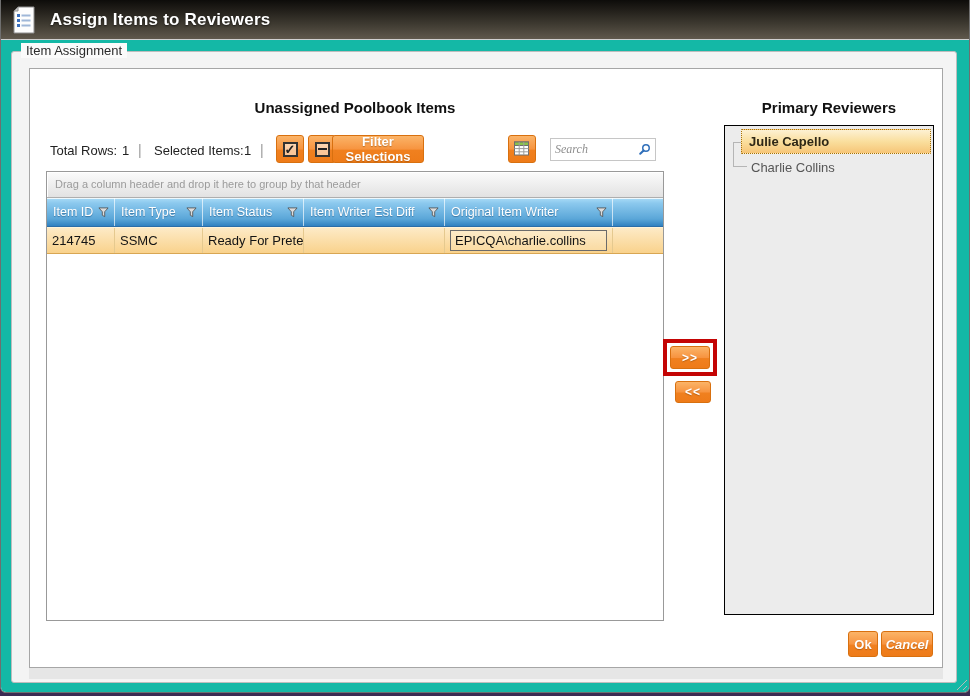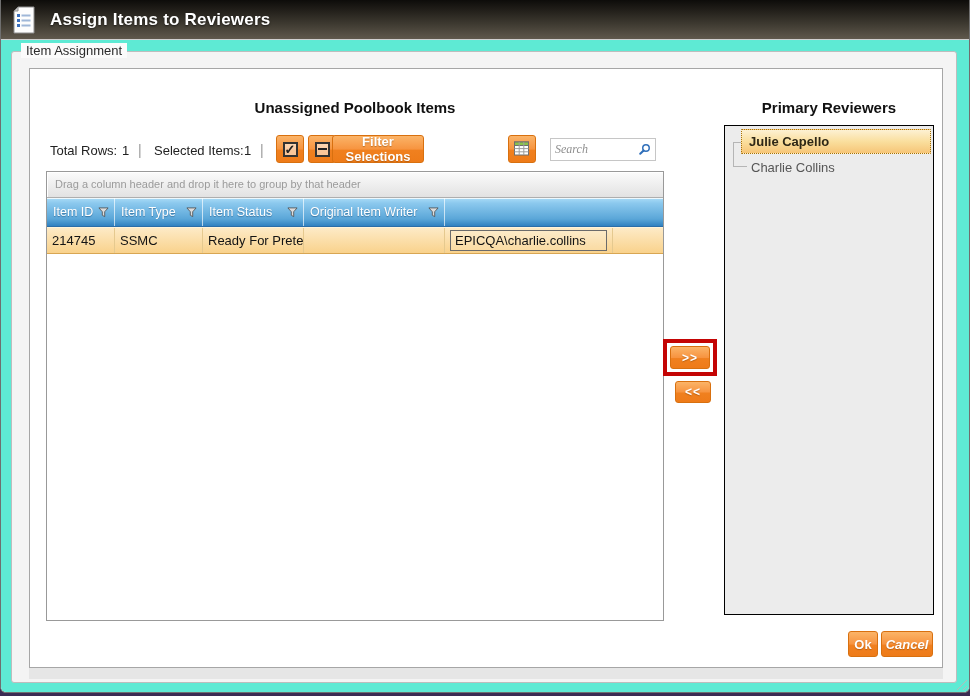--- a/index.html
+++ b/index.html
@@ -22,21 +22,21 @@
     background:linear-gradient(180deg,#0d0c0a 0%, #211e19 25%, #3d3930 60%, #5f584c 100%);
     border-bottom:1px solid #cfcfcf;
     display:flex; align-items:center;
   }
   .title-icon { margin-left:11px; width:24px; height:28px; display:inline-flex; }
   .title-text {
     margin-left:14px; color:#ffffff; font-size:17px; font-weight:bold; letter-spacing:.2px;
     text-shadow:0 1px 2px rgba(0,0,0,.6);
   }
   
-  .content { position:absolute; left:0; top:40px; right:0; bottom:0; background:#5eead4; }
+  .content { position:absolute; left:0; top:40px; right:0; bottom:0; background:#14b8a6; }
   .groupbox {
     position:absolute; left:10px; top:11px; right:12px; bottom:9px;
     border:1px solid #bdbdbd; border-radius:3px; background:#f4f4f4;
   }
   .group-label {
     position:absolute; left:9px; top:-9px; padding:0 5px; background:#fbfbfb;
     font-size:13px; color:#2b2b2b;
   }
   .groupbox-bottom-band {
     position:absolute; left:17px; right:13px; bottom:3px; height:14px; background:#e6e6e6;
@@ -249,20 +249,28 @@
             </div>
             <div class="hcell">
               <span class="hlabel">Item Status</span>
               <span class="funnel">
                   <svg viewBox="0 0 12 12" width="11" height="11">
                     <path d="M1 1 H11 L7.3 5.2 V10.5 L4.7 9 V5.2 Z" fill="#dcdcdc" stroke="#4f4f4f" stroke-width="0.9"></path>
                   </svg>
                 </span>
             </div>
             <div class="hcell">
+              <span class="hlabel">Item Writer Est Diff</span>
+              <span class="funnel">
+                  <svg viewBox="0 0 12 12" width="11" height="11">
+                    <path d="M1 1 H11 L7.3 5.2 V10.5 L4.7 9 V5.2 Z" fill="#dcdcdc" stroke="#4f4f4f" stroke-width="0.9"></path>
+                  </svg>
+                </span>
+            </div>
+            <div class="hcell">
               <span class="hlabel">Original Item Writer</span>
               <span class="funnel">
                   <svg viewBox="0 0 12 12" width="11" height="11">
                     <path d="M1 1 H11 L7.3 5.2 V10.5 L4.7 9 V5.2 Z" fill="#dcdcdc" stroke="#4f4f4f" stroke-width="0.9"></path>
                   </svg>
                 </span>
             </div>
             <div class="hcell" style="border-right:none;"></div>
           </div>
 

